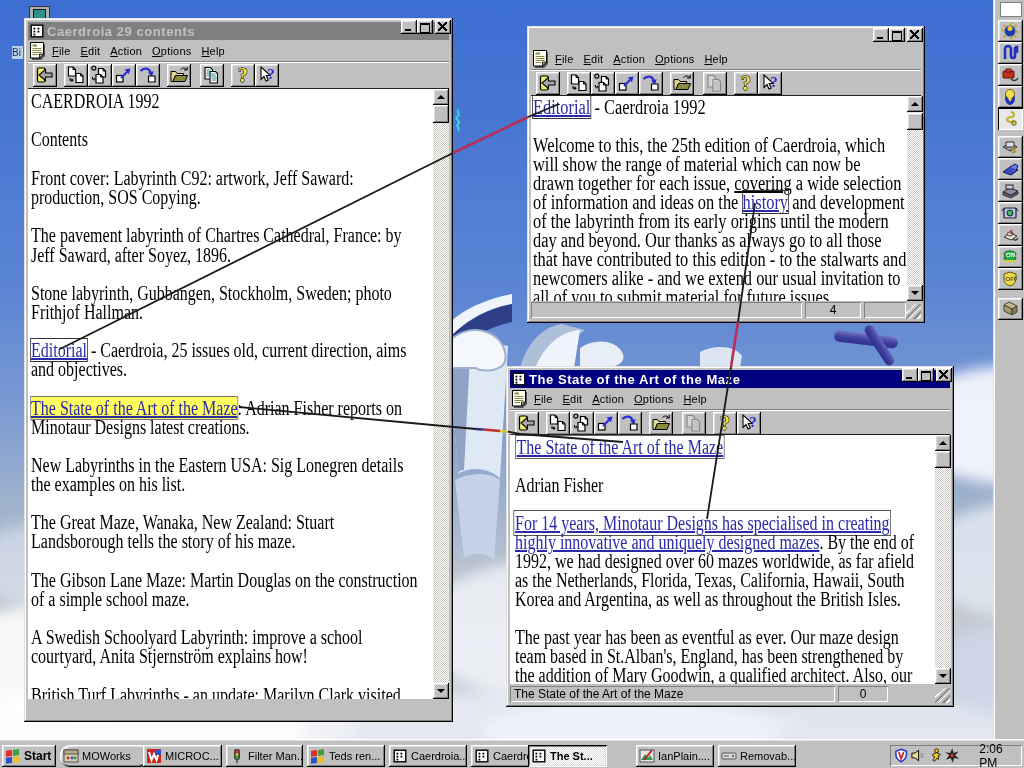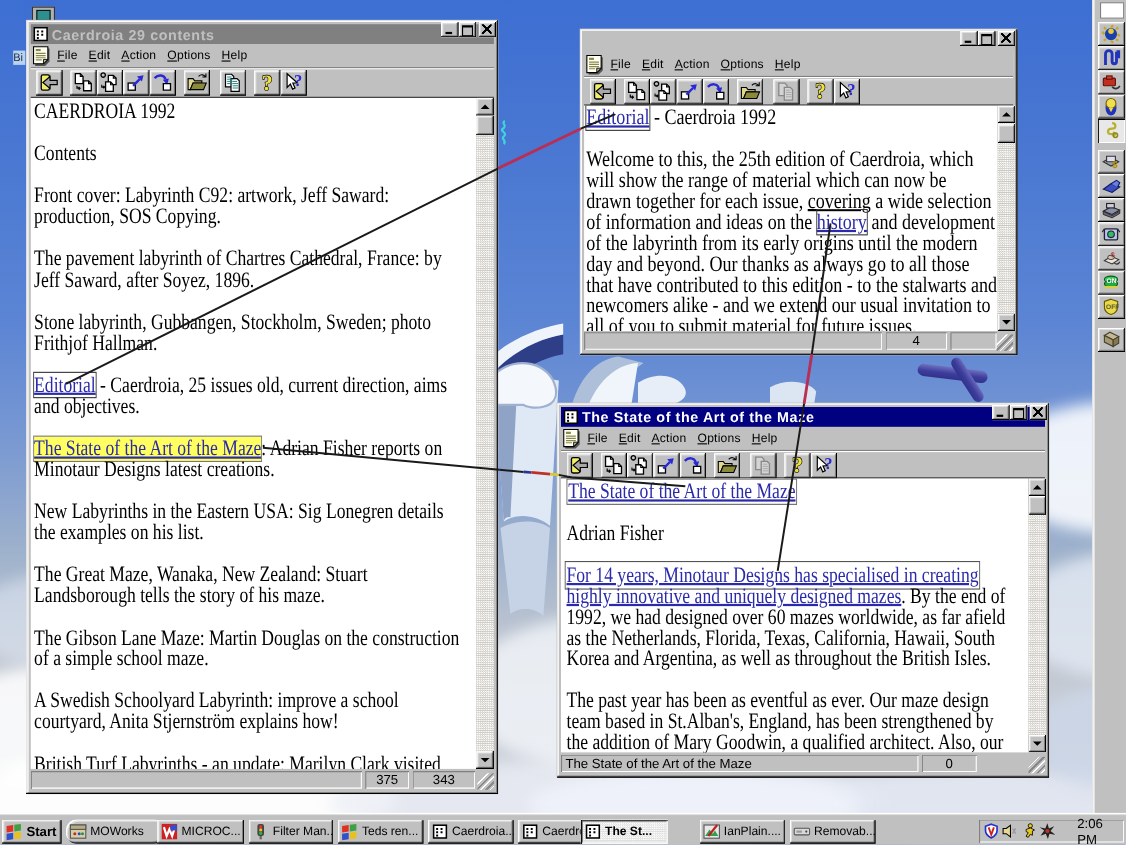--- a/index.html
+++ b/index.html
@@ -288,26 +288,20 @@
       <div class="ln" style="left:3px;top:595px;">British Turf Labyrinths - an update: Marilyn Clark visited</div>
     </div>
     <div class="sbar" style="left:409px;top:71px;height:610px;">
       <div class="sb" style="top:0">
           <div class="arr up"></div>
         </div>
       <div class="sb" style="top:16px;height:18px"></div>
       <div class="sb" style="bottom:0">
           <div class="arr dn"></div>
         </div>
-    </div>
-    <div class="status">
-      <div class="sfield" style="left:0px;width:301px;"></div>
-      <div class="sfield" style="left:304px;width:40px;">375</div>
-      <div class="sfield" style="left:347px;width:57px;">343</div>
-      <div class="grip"></div>
     </div>
   </div>
   <div class="win" id="w2" style="left:527px;top:26px;width:398px;height:297px;z-index:10">
     <div class="tbtns">
         <div class="tb">
           <div class="g-min"></div>
         </div>
         <div class="tb">
           <div class="g-max"></div>
         </div>

